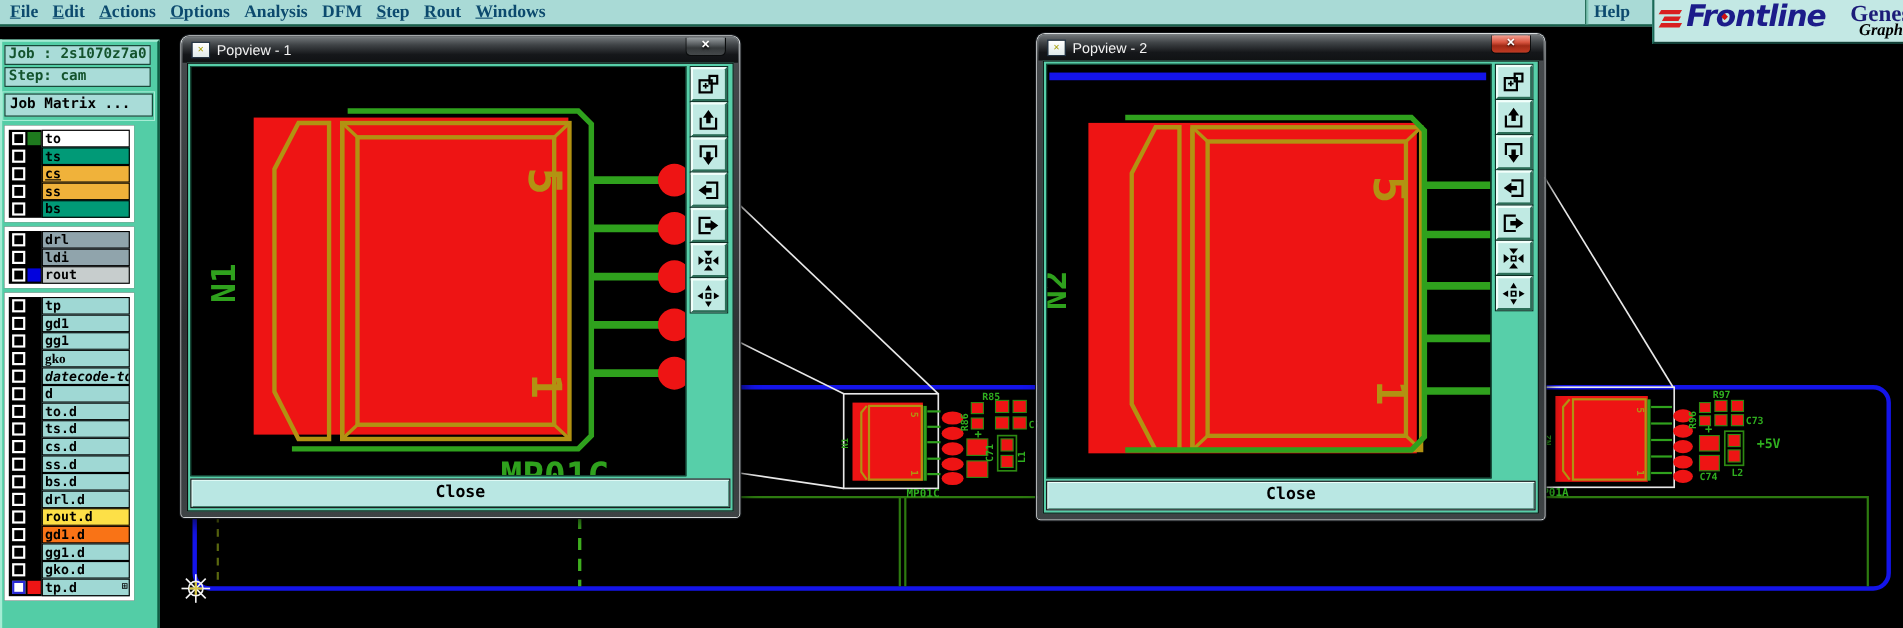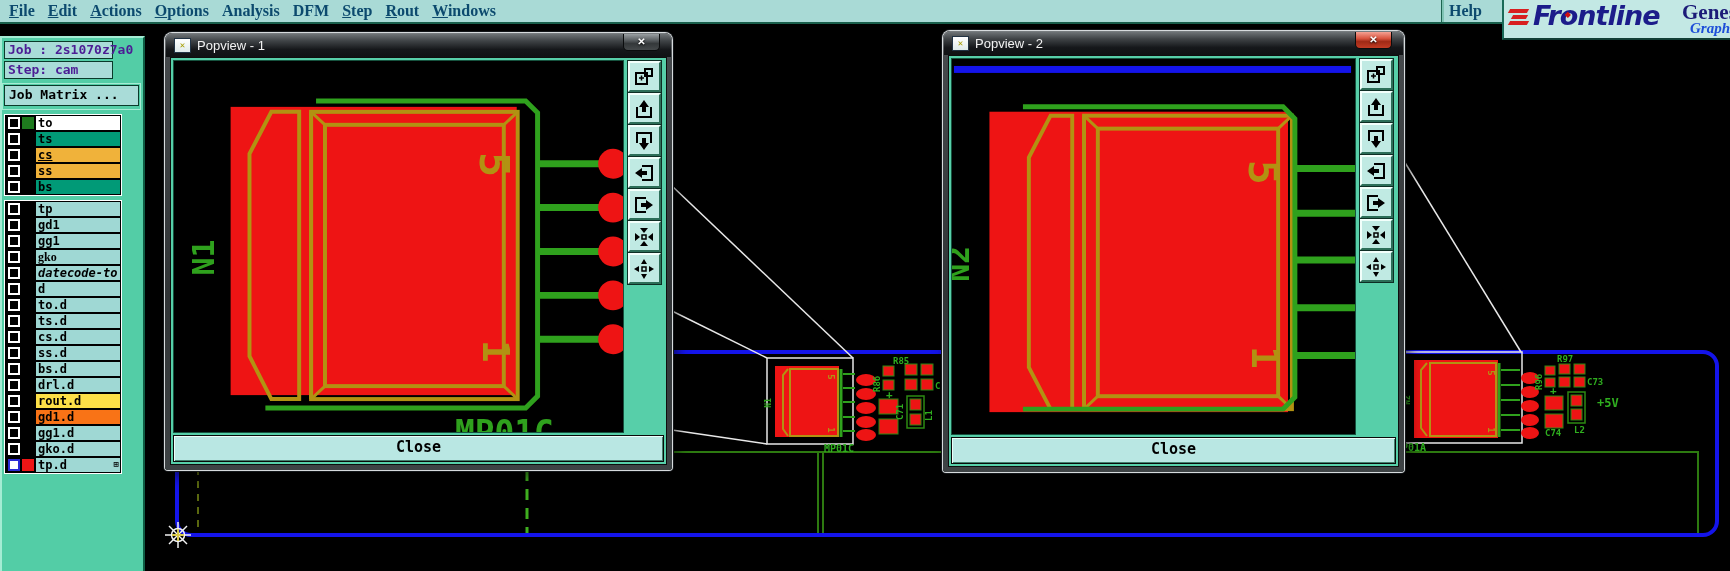--- a/index.html
+++ b/index.html
@@ -18,33 +18,33 @@
     border-left:2px solid #1a6a58;border-bottom:2px solid #123f36;box-sizing:border-box;
     overflow:hidden;z-index:31;}
   .speedlines{position:absolute;left:5px;top:9px;}
   .speedlines div{width:19px;height:4px;background:#d81f1f;margin-bottom:2px;transform:skewX(-30deg);}
   .speedlines div:nth-child(2){width:15px;margin-left:3px;}
   .wordmark{position:absolute;left:29px;top:0px;font:bold italic 27px "DejaVu Sans",sans-serif;
     color:#1c1c8a;letter-spacing:-1px;}
   .o-dot{position:relative;}
   .o-dot:after{content:"◆";position:absolute;left:5px;top:10px;font-size:8px;color:#d01010;font-style:normal;}
   .genes{position:absolute;left:178px;top:0px;font:bold 21px "Liberation Serif",serif;color:#1c1c78;white-space:nowrap;}
-  .graph{position:absolute;left:186px;top:20px;font:italic bold 15px "Liberation Serif",serif;color:#1d4ed8;white-space:nowrap;}
+  .graph{position:absolute;left:186px;top:20px;font:italic bold 15px "Liberation Serif",serif;color:#000000;white-space:nowrap;}
   
   #sidebar{position:absolute;left:0;top:24px;width:147px;height:547px;background:#000;z-index:20;}
   .side-panel{position:absolute;left:0;top:12px;width:145px;height:535px;background:#53cda6;
     border-top:2px solid #a5ecd4;border-left:2px solid #a5ecd4;border-right:2px solid #0e5e44;box-sizing:border-box;}
-  .fld{position:absolute;left:2px;width:109px;height:18px;background:#a9dcd8;border:1px solid #0a3a2a;
-    font:bold 13px/16px "DejaVu Sans Mono",monospace;padding:0 3px;box-sizing:border-box;white-space:pre;color:#4c1d95;}
+  .fld{position:absolute;left:2px;width:133px;height:18px;background:#a9dcd8;border:1px solid #0a3a2a;
+    font:bold 13px/16px "DejaVu Sans Mono",monospace;padding:0 3px;box-sizing:border-box;white-space:pre;color:#14532d;}
   #fld-job{top:3px;} #fld-step{top:23px;}
   .matrix-frame{position:absolute;left:0;top:45px;width:137px;height:25px;border:1px solid #a5ecd4;}
   .matrix-btn{margin:1px;background:#a9dcd8;border:1px solid #0a3a2a;height:19px;
     font:bold 13px/18px "DejaVu Sans Mono",monospace;padding:0 4px;color:#000;white-space:pre;}
   #layer-list{position:absolute;left:2px;top:76px;width:118px;}
-  .grp{border:1px solid #ffffff;background:#000;margin-bottom:4px;}
+  .grp{border:4px solid #ffffff;background:#000;margin-bottom:4px;}
   .lrow{display:flex;height:16px;align-items:center;}
   .cbx{width:8px;height:8px;border:2px solid #fff;background:#000;margin:0 2px 0 3px;flex:none;}
   .cbx.sel{border-color:#2b2bd6;background:#fff;}
   .sw{width:12px;height:12px;flex:none;margin-right:1px;}
   .lab{flex:1;align-self:stretch;border:1px solid #000;font:bold 12px/14px "DejaVu Sans Mono",monospace;
     padding:0 2px;color:#000;position:relative;overflow:hidden;white-space:nowrap;}
   .gi{position:absolute;right:1px;top:2px;font-size:9px;line-height:9px;}
   
   #board{position:absolute;left:0;top:0;width:1730px;height:571px;z-index:5;}
   
@@ -273,20 +273,37 @@
             <div class="lrow">
               <span class="cbx"></span>
               <span class="sw"></span>
               <span class="lab" style="background: rgb(1, 154, 119);">bs</span>
             </div>
           </div>
           <div class="grp">
             <div class="lrow">
               <span class="cbx"></span>
               <span class="sw"></span>
+              <span class="lab" style="background: rgb(144, 164, 172);">drl</span>
+            </div>
+            <div class="lrow">
+              <span class="cbx"></span>
+              <span class="sw"></span>
+              <span class="lab" style="background: rgb(144, 164, 172);">ldi</span>
+            </div>
+            <div class="lrow">
+              <span class="cbx"></span>
+              <span class="sw" style="background: rgb(2, 2, 221);"></span>
+              <span class="lab" style="background: rgb(199, 205, 205);">rout</span>
+            </div>
+          </div>
+          <div class="grp">
+            <div class="lrow">
+              <span class="cbx"></span>
+              <span class="sw"></span>
               <span class="lab" style="background: rgb(159, 216, 212);">tp</span>
             </div>
             <div class="lrow">
               <span class="cbx"></span>
               <span class="sw"></span>
               <span class="lab" style="background: rgb(159, 216, 212);">gd1</span>
             </div>
             <div class="lrow">
               <span class="cbx"></span>
               <span class="sw"></span>

